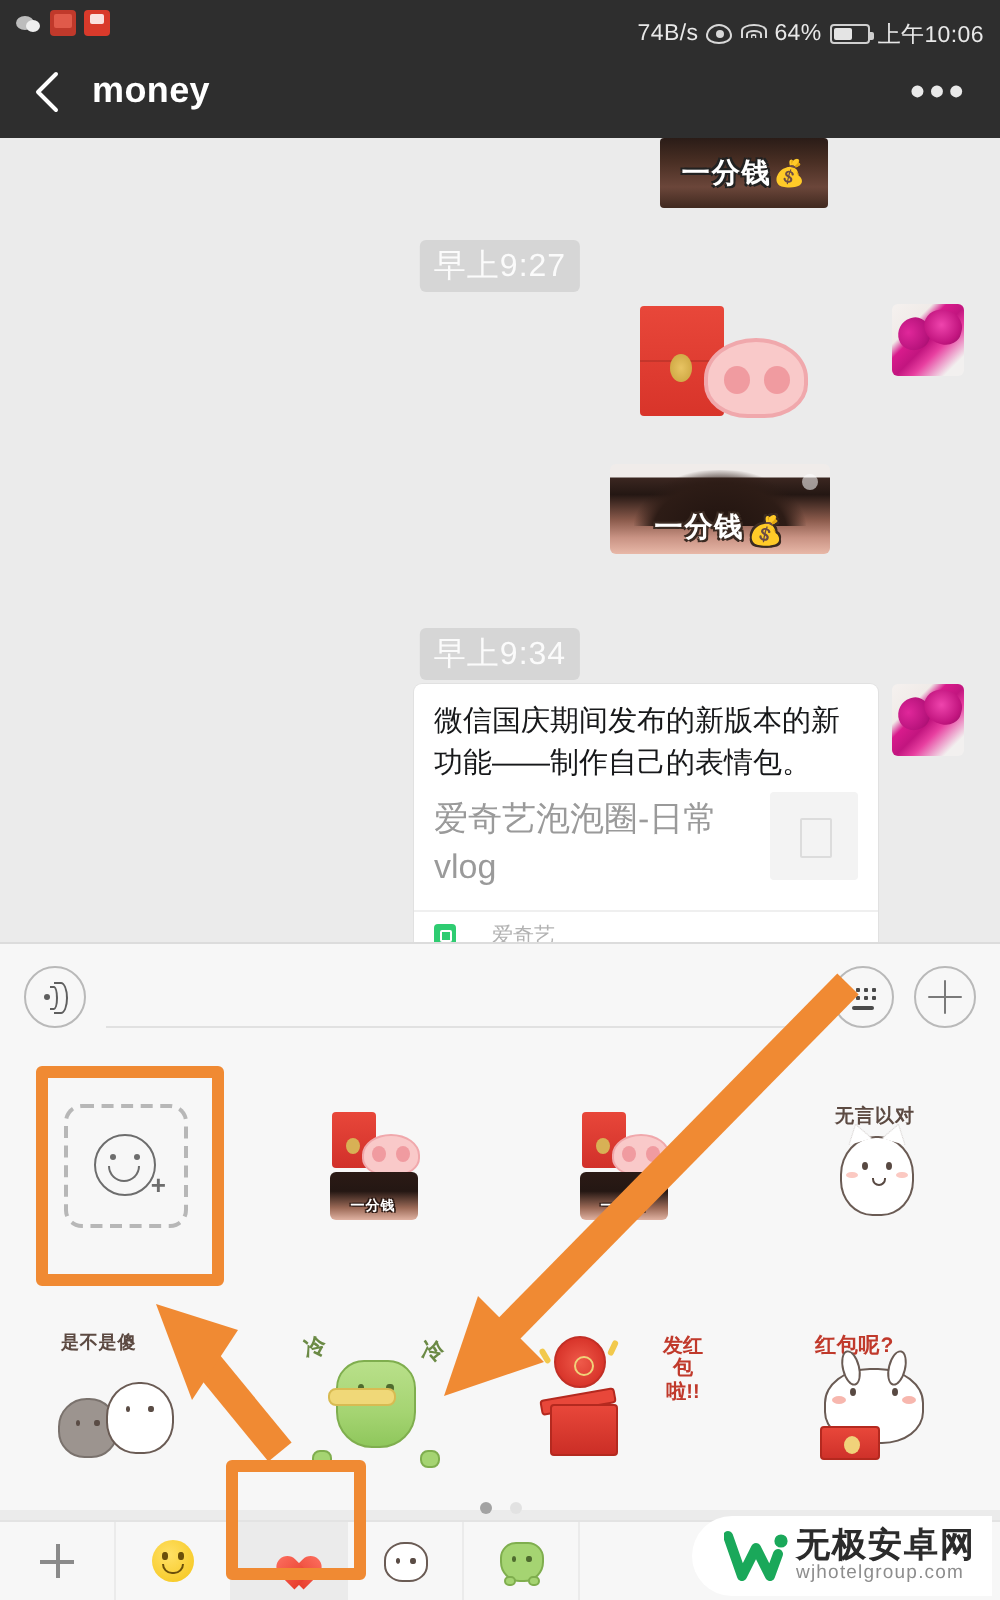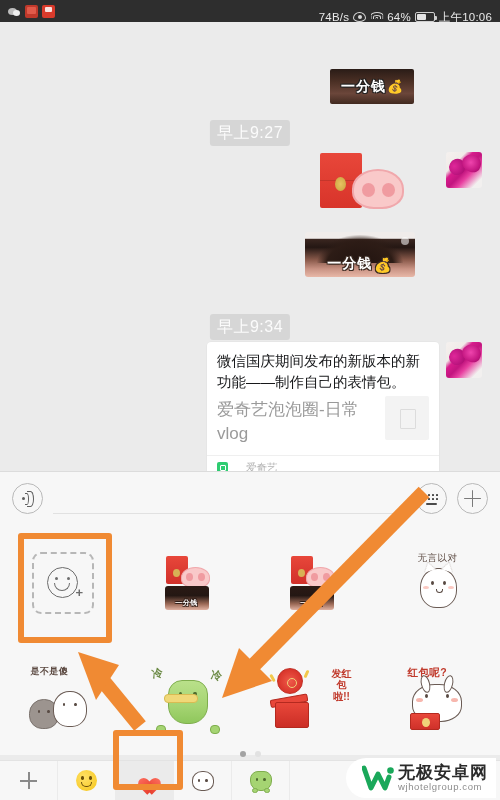--- a/index.html
+++ b/index.html
@@ -229,21 +229,21 @@
     background:linear-gradient(180deg,#2b1a15 0%,#241713 40%,#9c6a57 75%,#e0b2a2 100%);
     display:flex; align-items:flex-end; justify-content:center;
   }
   .th-pig .head em{
     font-style:normal; font-size:7px; font-weight:bold; color:#fff; margin-bottom:2px; letter-spacing:.5px;
     text-shadow:-.7px -.7px 0 #2b1a15,.7px -.7px 0 #2b1a15,-.7px .7px 0 #2b1a15,.7px .7px 0 #2b1a15;
   }
 
   
   .cat{ position:relative; width:60px; height:62px; }
-  .cat .cap{ position:absolute; top:0; left:0; width:60px; text-align:center; font-size:9.5px; color:#5c4a42; font-weight:normal; letter-spacing:.5px;}
+  .cat .cap{ position:absolute; top:0; left:0; width:60px; text-align:center; font-size:9.5px; color:#5c4a42; font-weight:bold; letter-spacing:.5px;}
   .cat .body{
     position:absolute; left:12px; top:16px; width:37px; height:40px;
     background:#fff; border:1.6px solid #6a5b54; border-radius:48% 48% 44% 44%;
   }
   .cat .ear{ position:absolute; top:-7px; width:0;height:0;border-left:6px solid transparent;border-right:6px solid transparent;border-bottom:9px solid #fff; filter:drop-shadow(0 0 0 #6a5b54);}
   .cat .ear.l{ left:2px; transform:rotate(-16deg);} .cat .ear.r{ right:2px; transform:rotate(16deg);}
   .cat .eye{ position:absolute; top:12px; width:3px; height:4px; background:#584942; border-radius:50%; }
   .cat .eye.l{ left:10px; } .cat .eye.r{ right:10px; }
   .cat .mouth{ position:absolute; left:15px; top:20px; width:7px; height:4px; border:1.3px solid #584942; border-top:none; border-radius:0 0 7px 7px; }
   .cat .blush{ position:absolute; top:17px; width:6px;height:3.4px;background:#fbc9c2;border-radius:50%;}
@@ -380,20 +380,29 @@
           <span></span>
         </span>
       <span>64%</span>
       <span class="batt">
           <i></i>
         </span>
       <span>上午10:06</span>
     </div>
   </div>
 
+  <div class="navbar">
+    <div class="nav-back">
+      <svg width="13" height="22" viewBox="0 0 13 22" aria-hidden="true">
+        <polyline points="11,2 2,11 11,20" fill="none" stroke="#ffffff" stroke-width="2" stroke-linecap="round" stroke-linejoin="round"></polyline>
+      </svg>
+    </div>
+    <div class="nav-title">money</div>
+    <div class="nav-more">•••</div>
+  </div>
 
   <div class="chat">
 
     <div class="row" style="left:330px; top:0px;">
       <div class="meme-dark">
         <span class="txt">一分钱</span>
         <span class="bag">💰</span>
       </div>
     </div>
 

